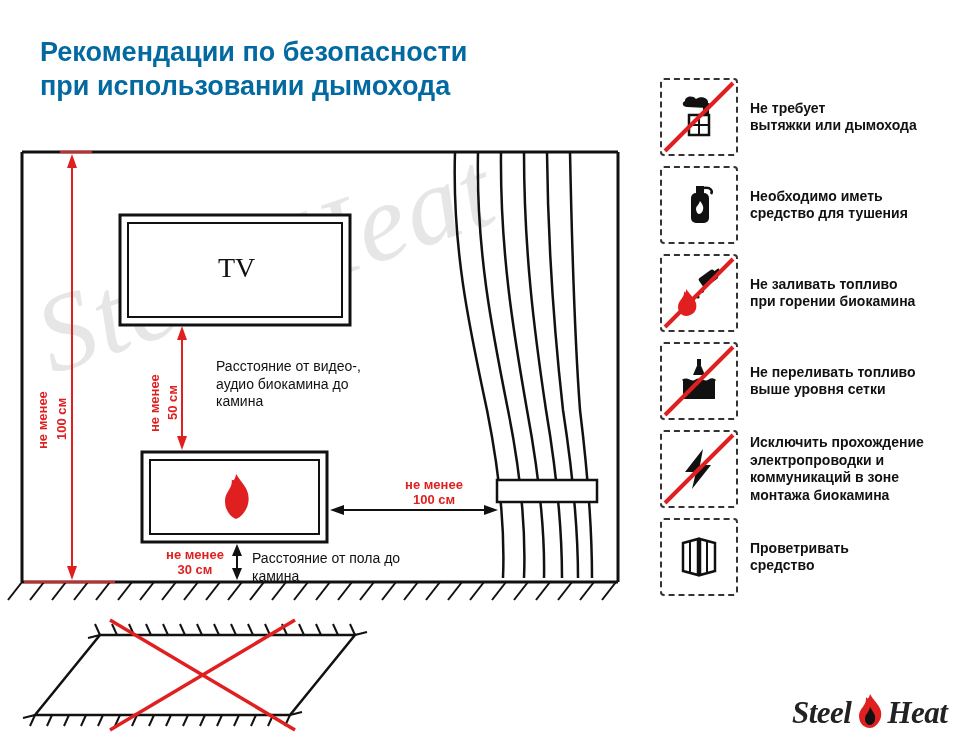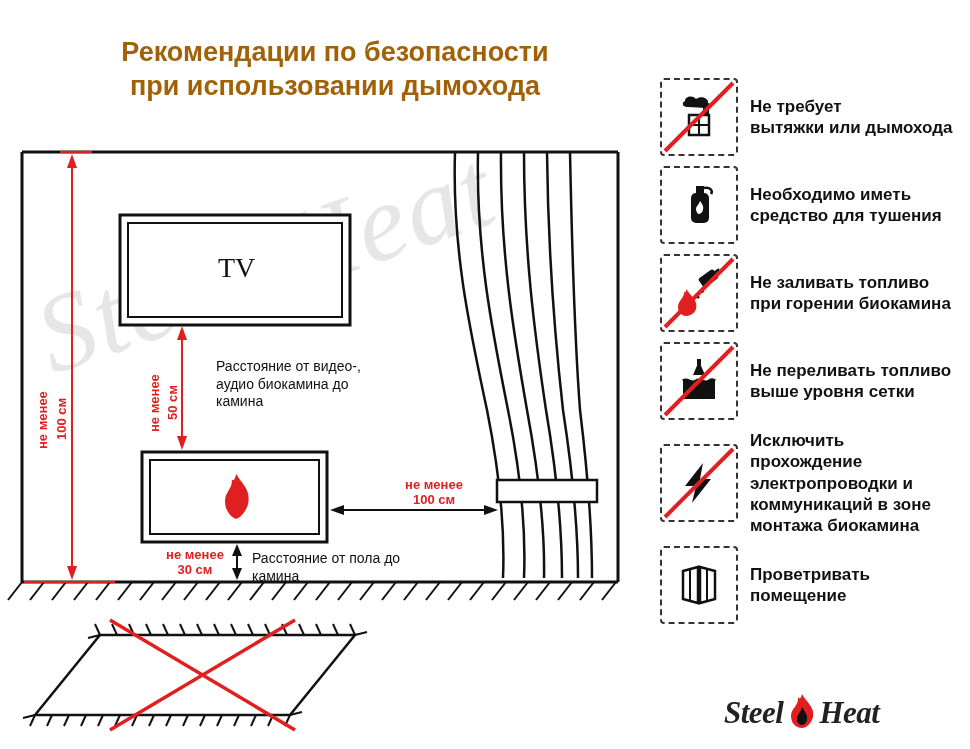--- a/index.html
+++ b/index.html
@@ -6,22 +6,22 @@
   body{
     width:970px;height:749px;background:#ffffff;
     font-family:"Liberation Sans", sans-serif;
     position:relative;overflow:hidden;
   }
   .root{position:relative;width:970px;height:749px;}
 
   
   .title{
     position:absolute;left:40px;top:36px;width:590px;
-    text-align:center;font-weight:bold;font-size:27px;line-height:1.25;
-    color:#a16207;
+    text-align:left;font-weight:bold;font-size:27px;line-height:1.25;
+    color:#0369a1;
   }
 
   
   .watermark{
     position:absolute;left:20px;top:280px;
     font-family:"Liberation Serif", serif;
     font-style:italic;font-size:110px;color:#e6e6e6;
     transform:rotate(-19deg);transform-origin:left top;
     white-space:nowrap;letter-spacing:2px;z-index:0;
     user-select:none;
@@ -53,29 +53,29 @@
     display:flex;align-items:center;margin-bottom:10px;
   }
   .icon-box{
     width:74px;height:74px;flex:0 0 74px;position:relative;
     border:2px dashed #333;border-radius:4px;
     display:flex;align-items:center;justify-content:center;
     background:#fff;
   }
   .icon-box svg{display:block;}
   .icon-text{
-    margin-left:12px;font-weight:bold;font-size:17px;line-height:1.25;color:#111;
+    margin-left:12px;font-weight:bold;font-size:14px;line-height:1.25;color:#111;
   }
   .slash{
     position:absolute;left:-5px;top:-5px;width:84px;height:84px;pointer-events:none;
   }
 
   
   .logo{
-    position:absolute;left:724px;top:694px;z-index:3;
+    position:absolute;left:792px;top:694px;z-index:3;
     display:flex;align-items:center;text-align:center;
   }
   .logo .word{
     font-family:"Liberation Serif", serif;
     font-style:italic;font-weight:bold;font-size:31px;color:#222;
     letter-spacing:-0.5px;
   }
   .logo .flame{margin:0 4px;}
 </style>
 </head>
@@ -360,21 +360,21 @@
       <div class="icon-box">
         <svg width="52" height="52" viewBox="0 0 52 52">
           <polygon points="10,12 25,8 25,44 10,40" fill="#fff" stroke="#111" stroke-width="2.5"></polygon>
           <polygon points="27,8 42,12 42,40 27,44" fill="#fff" stroke="#111" stroke-width="2.5"></polygon>
           <line x1="17" y1="10" x2="17" y2="42" stroke="#111" stroke-width="2"></line>
           <line x1="34" y1="10" x2="34" y2="42" stroke="#111" stroke-width="2"></line>
         </svg>
       </div>
       <div class="icon-text">
         <div>Проветривать</div>
-        <div>помещение</div>
+        <div>средство</div>
       </div>
     </div>
 
   </div>
 
   <div class="logo">
     <span class="word">Steel</span>
     <span class="flame">
       <svg width="28" height="34" viewBox="0 0 28 34">
         <path d="M14 0 C 19 9, 27 13, 25 23 C 23 31, 17 34, 14 34 C 10 34, 3 31, 3 22 C 3 14, 11 12, 10 3 C 12 6, 13 4, 14 0 Z" fill="#e02020"></path>

